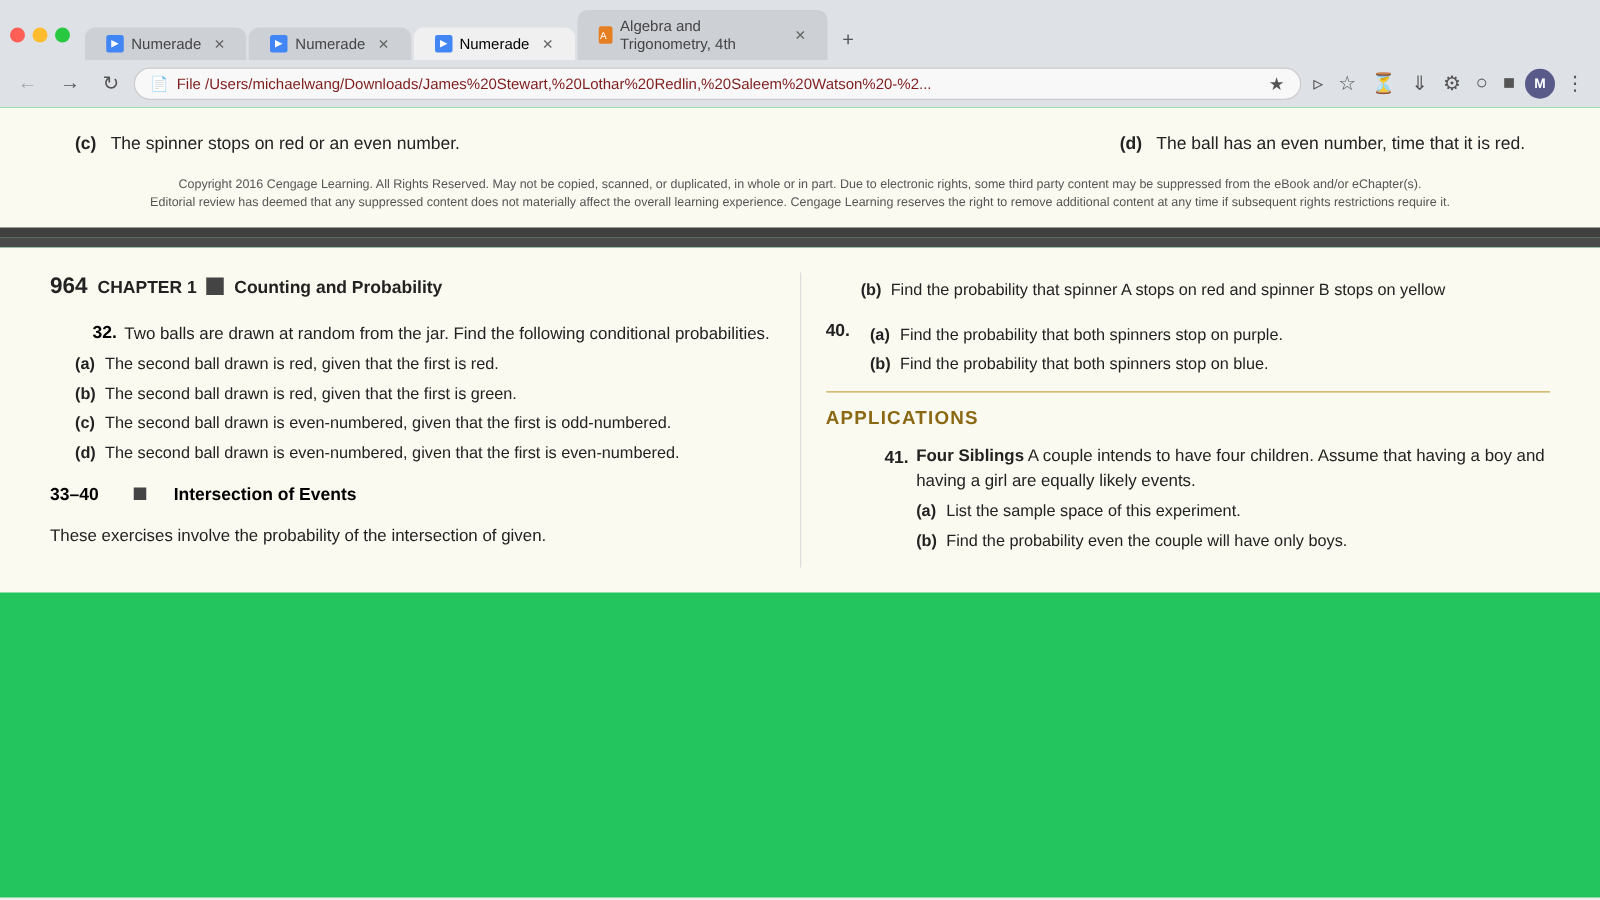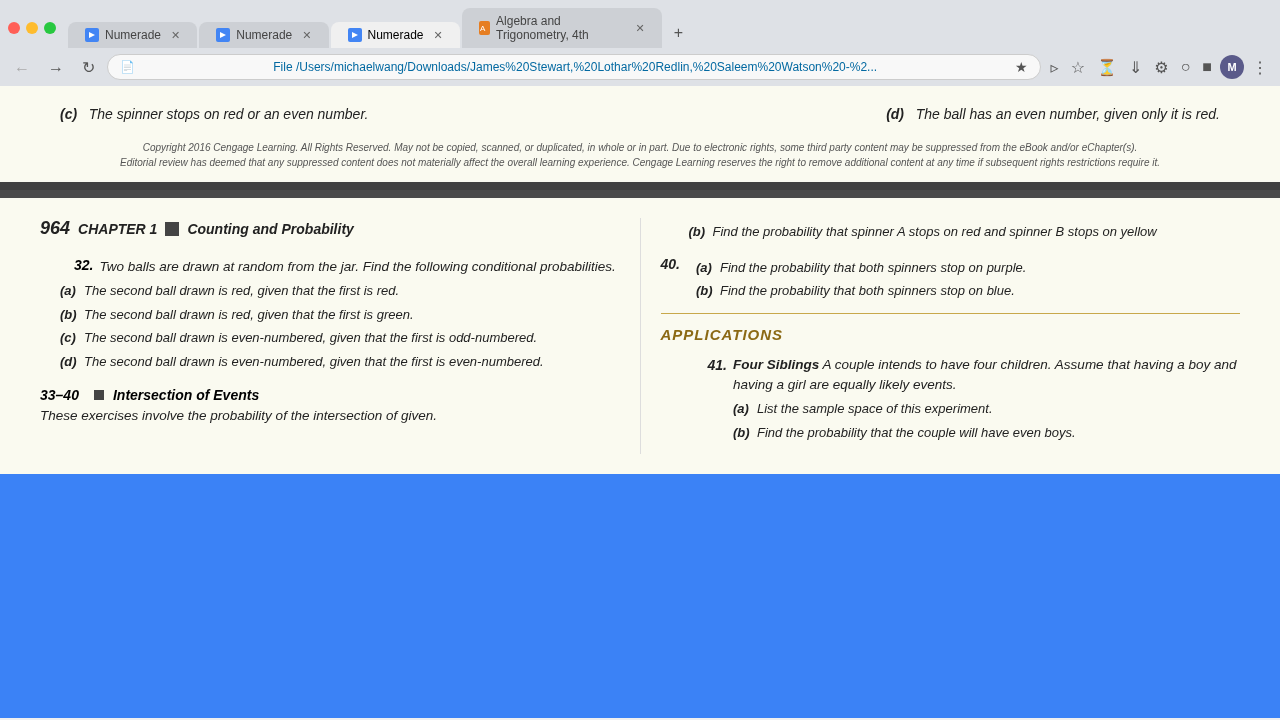--- a/index.html
+++ b/index.html
@@ -23,29 +23,29 @@
     .tab-icon svg { width: 10px; height: 10px; }
     .tab-close { margin-left: 4px; color: #666; font-size: 11px; cursor: pointer; }
     .tab-new { background: none; border: none; padding: 6px 10px; cursor: pointer; color: #555; font-size: 16px; }
 
     
     .address-bar { display: flex; align-items: center; padding: 6px 8px; background: #dee1e6; gap: 6px; }
     .nav-btn { background: none; border: none; cursor: pointer; color: #555; font-size: 16px; padding: 2px 6px; border-radius: 4px; }
     .nav-btn.disabled { color: #aaa; cursor: default; }
     .address-input-wrapper { flex: 1; display: flex; align-items: center; background: #f8f8f8; border: 1px solid #ccc; border-radius: 20px; padding: 4px 12px; gap: 6px; }
     .address-lock { color: #555; font-size: 12px; }
-    .address-text { flex: 1; font-size: 12px; color: #0369a1; white-space: nowrap; overflow: hidden; text-overflow: ellipsis; text-align: center; }
+    .address-text { flex: 1; font-size: 12px; color: #7f1d1d; white-space: nowrap; overflow: hidden; text-overflow: ellipsis; }
     .address-icons { display: flex; gap: 6px; align-items: center; }
     .addr-icon { color: #555; font-size: 14px; cursor: pointer; }
     .toolbar-icons { display: flex; gap: 4px; align-items: center; }
     .tool-icon { background: none; border: none; cursor: pointer; color: #555; font-size: 16px; padding: 2px 4px; }
     .profile-icon { width: 24px; height: 24px; border-radius: 50%; background: #5a5a8a; display: flex; align-items: center; justify-content: center; color: white; font-size: 11px; font-weight: bold; }
 
     
-    .page-content { background: #3b82f6; width: 100%; height: calc(720px - 88px); overflow: hidden; font-style: italic; }
+    .page-content { background: #22c55e; width: 100%; height: calc(720px - 88px); overflow: hidden; }
     
     
     .divider-strip { height: 8px; background: #4a4a4a; width: 100%; }
     
     
     .top-section { background: #fafaf0; padding: 20px 60px 10px 60px; display: flex; justify-content: space-between; align-items: flex-start; border-bottom: none; }
     .top-item { font-size: 14px; color: #222; }
     .top-item .label { font-weight: bold; }
     
     
@@ -159,21 +159,21 @@
 
 <div class="page-content">
 
   <div class="top-section">
     <div class="top-item">
       <span class="label">(c)&nbsp;&nbsp;</span>
       <span>The spinner stops on red or an even number.</span>
     </div>
     <div class="top-item">
       <span class="label">(d)&nbsp;&nbsp;</span>
-      <span>The ball has an even number, given only it is red.</span>
+      <span>The ball has an even number, time that it is red.</span>
     </div>
   </div>
 
   <div class="copyright">
     <div>Copyright 2016 Cengage Learning. All Rights Reserved. May not be copied, scanned, or duplicated, in whole or in part. Due to electronic rights, some third party content may be suppressed from the eBook and/or eChapter(s).</div>
     <div>Editorial review has deemed that any suppressed content does not materially affect the overall learning experience. Cengage Learning reserves the right to remove additional content at any time if subsequent rights restrictions require it.</div>
   </div>
 
   <div class="divider-strip"></div>
 
@@ -205,21 +205,21 @@
           <span class="sub-label">(c)</span>
           <span>The second ball drawn is even-numbered, given that the first is odd-numbered.</span>
         </div>
         <div class="sub-question">
           <span class="sub-label">(d)</span>
           <span>The second ball drawn is even-numbered, given that the first is even-numbered.</span>
         </div>
       </div>
 
       <div class="question">
-        <div style="display:flex;gap:5px;align-items:center;flex-wrap:wrap;">
+        <div style="display:flex;gap:18px;align-items:center;flex-wrap:wrap;">
           <span class="section-label">33–40</span>
           <span style="display:inline-block;width:10px;height:10px;background:#444;margin:0 4px;"></span>
           <span class="section-label">Intersection of Events</span>
           <span style="font-size:13.5px;color:#222;">These exercises involve the probability of the intersection of given.</span>
         </div>
       </div>
     </div>
 
     <div class="right-column">
 
@@ -255,20 +255,20 @@
             <div style="font-size:13.5px;color:#222;line-height:1.5;">
               <span class="q41-title">Four Siblings</span>
               <span>A couple intends to have four children. Assume that having a boy and having a girl are equally likely events.</span>
             </div>
             <div class="right-sub" style="margin-left:0;margin-top:4px;">
               <span class="sub-label">(a)</span>
               <span>List the sample space of this experiment.</span>
             </div>
             <div class="right-sub" style="margin-left:0;margin-top:4px;">
               <span class="sub-label">(b)</span>
-              <span>Find the probability that the couple will have even boys.</span>
+              <span>Find the probability even the couple will have only boys.</span>
             </div>
           </div>
         </div>
       </div>
     </div>
   </div>
 </div>
 
 </body></html>

